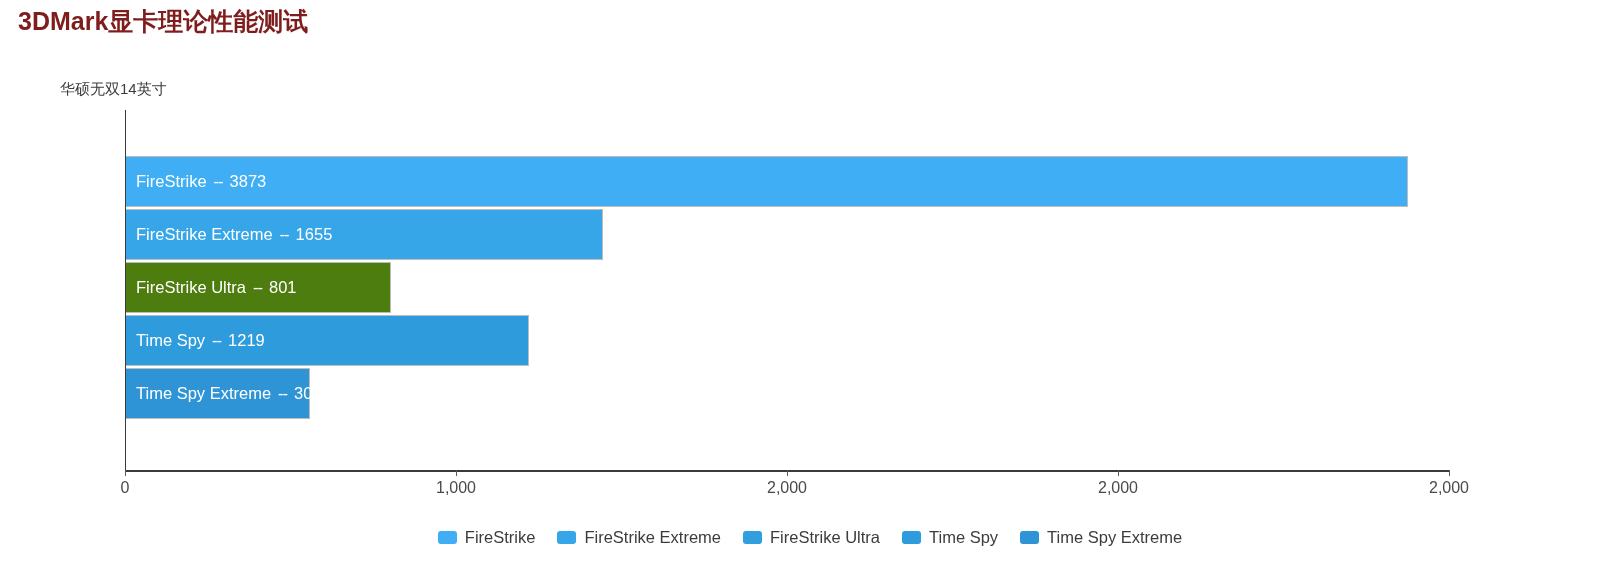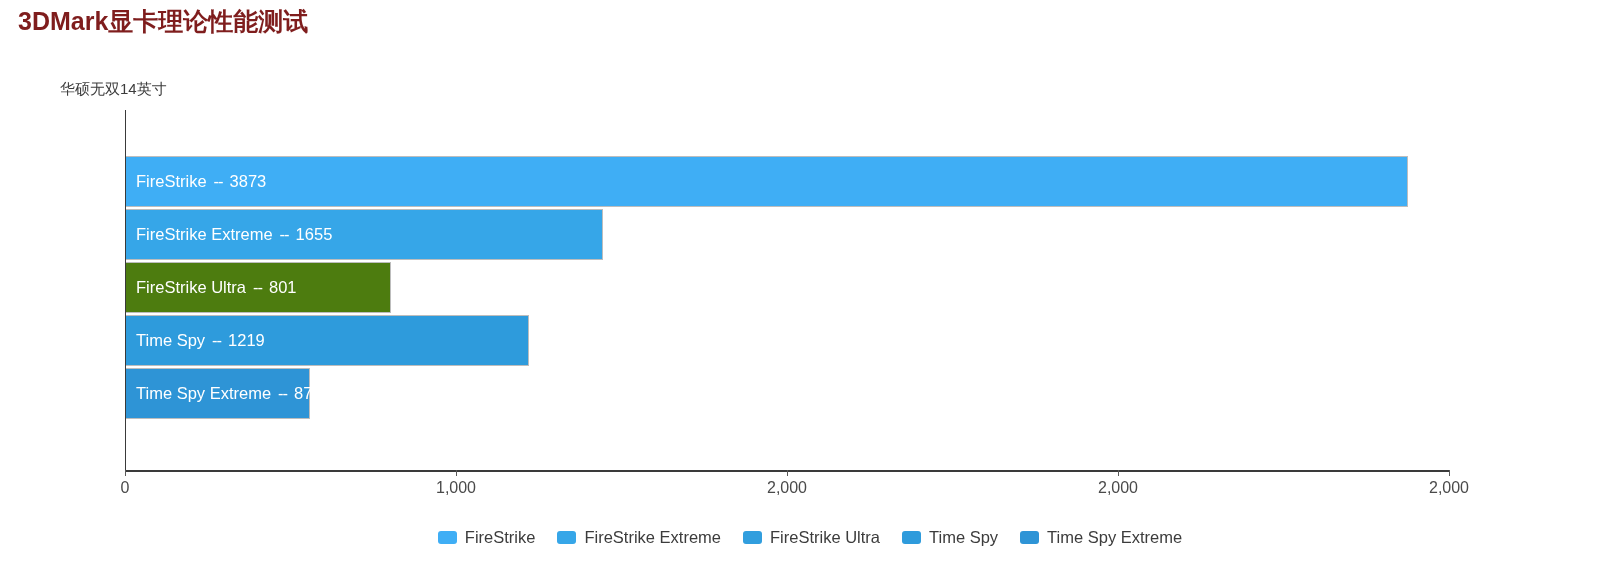--- a/index.html
+++ b/index.html
@@ -197,21 +197,21 @@
           <span class="bar-label"><span>FireStrike Ultra</span><span class="sep">--</span><span>801</span></span>
         </div>
       </div>
       <div class="bar-row">
         <div class="bar" style="width: 403.489px; background: rgb(46, 155, 220);">
           <span class="bar-label"><span>Time Spy</span><span class="sep">--</span><span>1219</span></span>
         </div>
       </div>
       <div class="bar-row">
         <div class="bar" style="width: 184.036px; background: rgb(46, 148, 214);">
-          <span class="bar-label"><span>Time Spy Extreme</span><span class="sep">--</span><span>873</span></span>
+          <span class="bar-label"><span>Time Spy Extreme</span><span class="sep">--</span><span>307</span></span>
         </div>
       </div>
     </div>
 </div>
 
 <div class="ticks" id="ticks-container">
     <div class="tick" style="left: 0px;">
       <div class="mark"></div>
       <div class="tlabel">0</div>
     </div>

